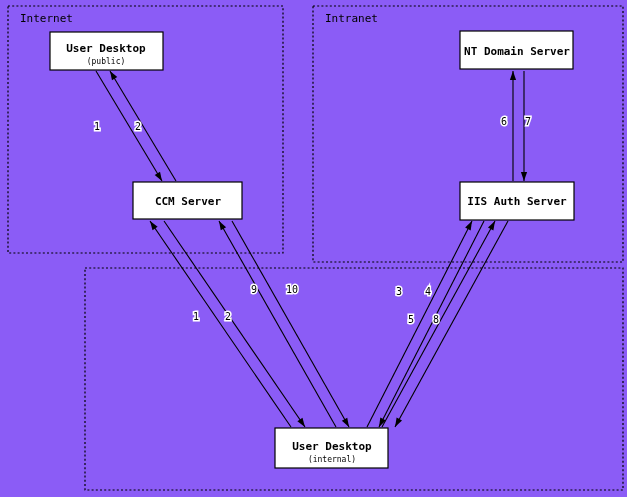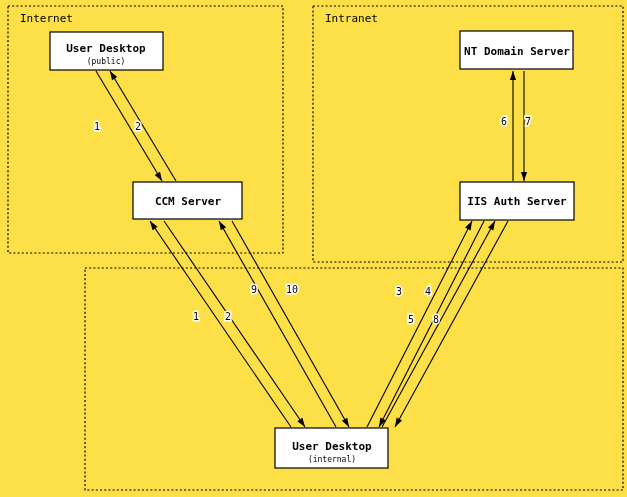--- a/index.html
+++ b/index.html
@@ -7,21 +7,21 @@
     padding: 0;
     background: #ffffff;
   }
   body {
     font-family: "DejaVu Sans Mono", monospace;
   }
   #diagram-root {
     position: relative;
     width: 627px;
     height: 497px;
-    background: #fde047;
+    background: #8b5cf6;
     overflow: hidden;
   }
   svg#diagram-svg {
     position: absolute;
     top: 0;
     left: 0;
     width: 627px;
     height: 497px;
   }
   .zone-label {

